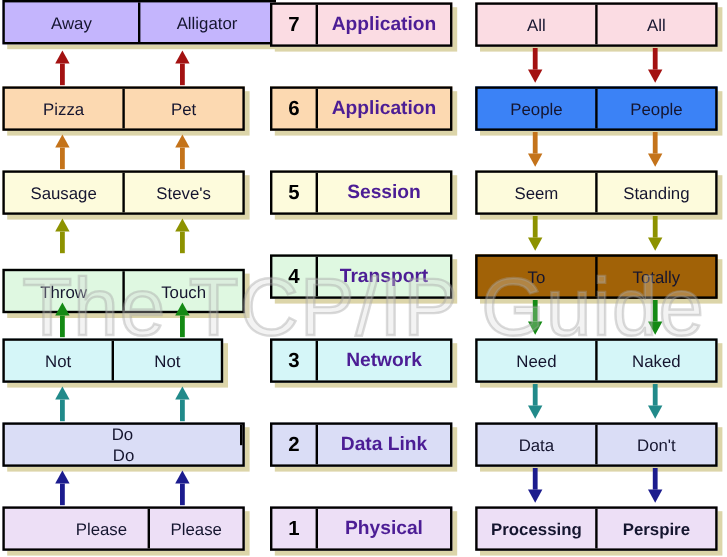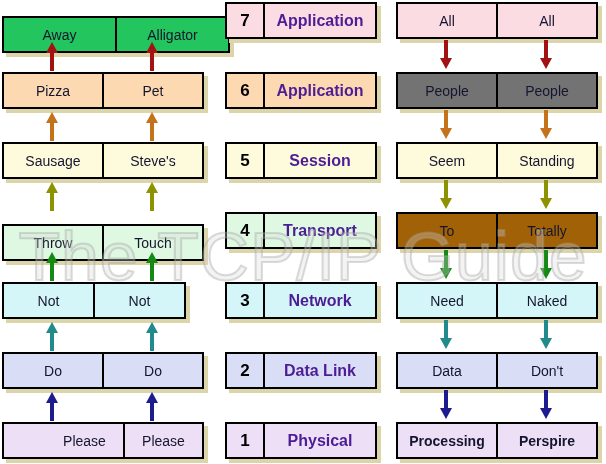--- a/index.html
+++ b/index.html
@@ -34,41 +34,41 @@
     color:rgba(215,215,215,0.30);
     -webkit-text-stroke:2px rgba(160,160,160,0.38);
     pointer-events:none;z-index:10;
   }
 </style>
 </head>
 <body>
 
 <div id="stage">
   <div class="watermark">The TCP/IP Guide</div>
-<div class="box-row" style="left: 2px; top: 16px; width: 228px; background: #22c55e;">
+<div class="box-row" style="left: 2px; top: 0; width: 228px; background: #c4b5fd;">
       <div class="cell divide">Away</div>
       <div class="cell">Alligator</div>
     </div>
     <div class="box-row" style="left: 225px; top: 2px; width: 152px; background: rgb(251, 220, 227);">
       <div class="cell num divide">7</div>
       <div class="cell name">Application</div>
     </div>
     <div class="box-row" style="left: 396px; top: 2px; width: 202px; background: rgb(251, 220, 227);">
       <div class="cell divide">All</div>
       <div class="cell">All</div>
     </div>
     <div class="box-row" style="left: 2px; top: 72px; width: 202px; background: rgb(252, 217, 177);">
       <div class="cell divide">Pizza</div>
       <div class="cell">Pet</div>
     </div>
     <div class="box-row" style="left: 225px; top: 72px; width: 152px; background: rgb(252, 217, 177);">
       <div class="cell num divide">6</div>
       <div class="cell name">Application</div>
     </div>
-    <div class="box-row" style="left: 396px; top: 72px; width: 202px; background: #737373;">
+    <div class="box-row" style="left: 396px; top: 72px; width: 202px; background: #3b82f6;">
       <div class="cell divide">People</div>
       <div class="cell">People</div>
     </div>
     <div class="box-row" style="left: 2px; top: 142px; width: 202px; background: rgb(253, 251, 220);">
       <div class="cell divide">Sausage</div>
       <div class="cell">Steve's</div>
     </div>
     <div class="box-row" style="left: 225px; top: 142px; width: 152px; background: rgb(253, 251, 220);">
       <div class="cell num divide">5</div>
       <div class="cell name">Session</div>
@@ -94,21 +94,21 @@
       <div class="cell">Not</div>
     </div>
     <div class="box-row" style="left: 225px; top: 282px; width: 152px; background: rgb(213, 246, 248);">
       <div class="cell num divide">3</div>
       <div class="cell name">Network</div>
     </div>
     <div class="box-row" style="left: 396px; top: 282px; width: 202px; background: rgb(213, 246, 248);">
       <div class="cell divide">Need</div>
       <div class="cell">Naked</div>
     </div>
-    <div class="box-row" style="left: 2px; top: 352px; width: 202px; background: rgb(218, 221, 246);">
+    <div class="box-row" style="left: 2px; top: 352px; width: 202px; background: rgb(218, 221, 246); flex-direction: column;">
       <div class="cell divide">Do</div>
       <div class="cell">Do</div>
     </div>
     <div class="box-row" style="left: 225px; top: 352px; width: 152px; background: rgb(218, 221, 246);">
       <div class="cell num divide">2</div>
       <div class="cell name">Data Link</div>
     </div>
     <div class="box-row" style="left: 396px; top: 352px; width: 202px; background: rgb(218, 221, 246);">
       <div class="cell divide">Data</div>
       <div class="cell">Don't</div>

